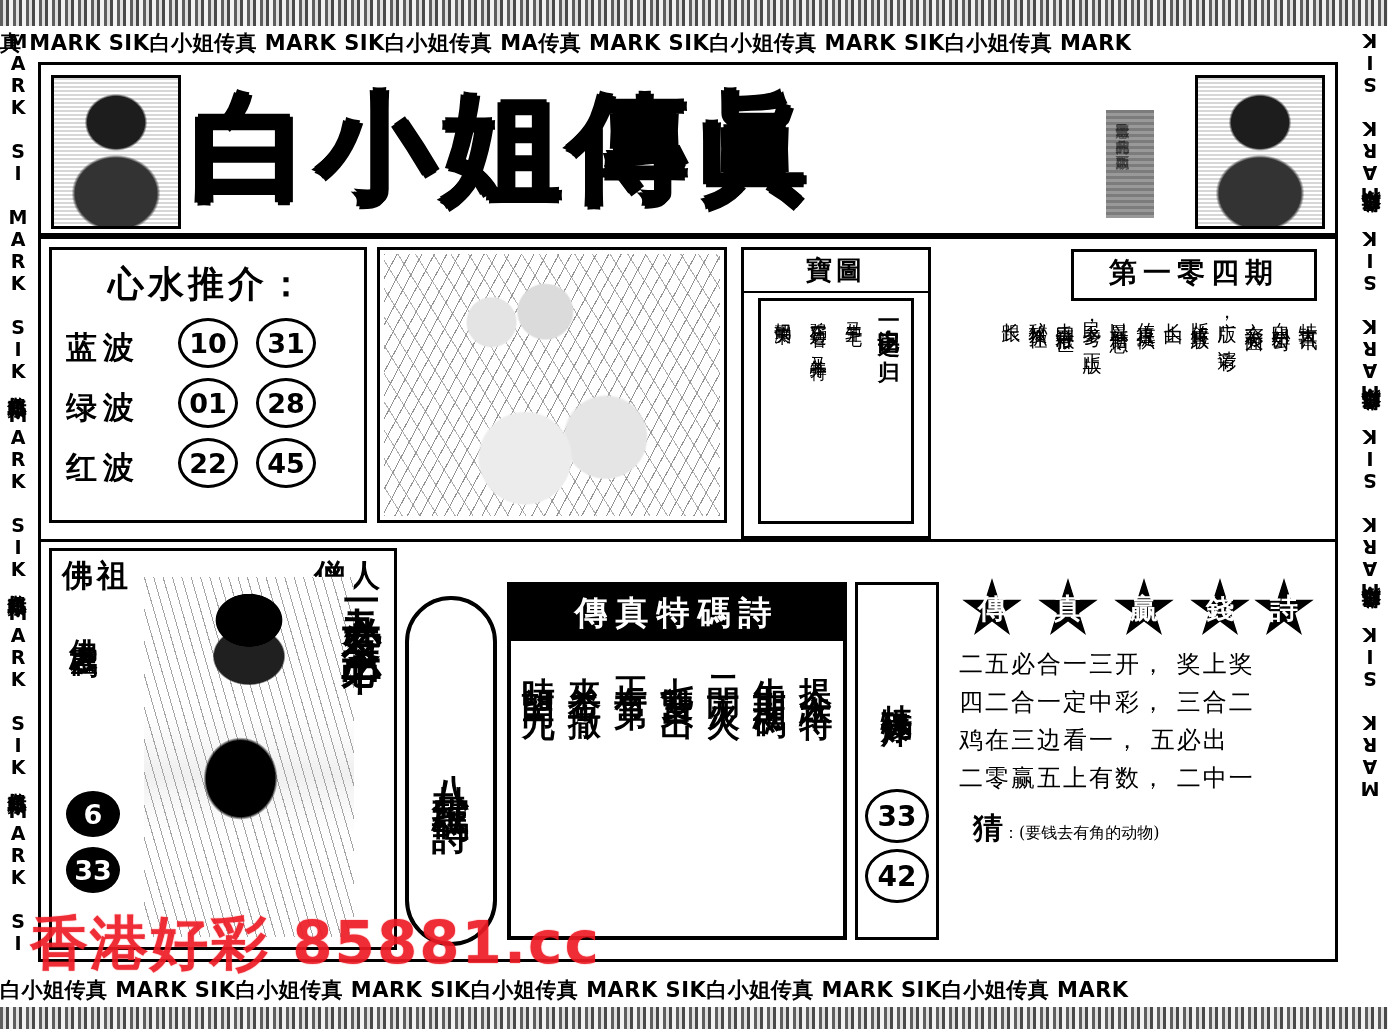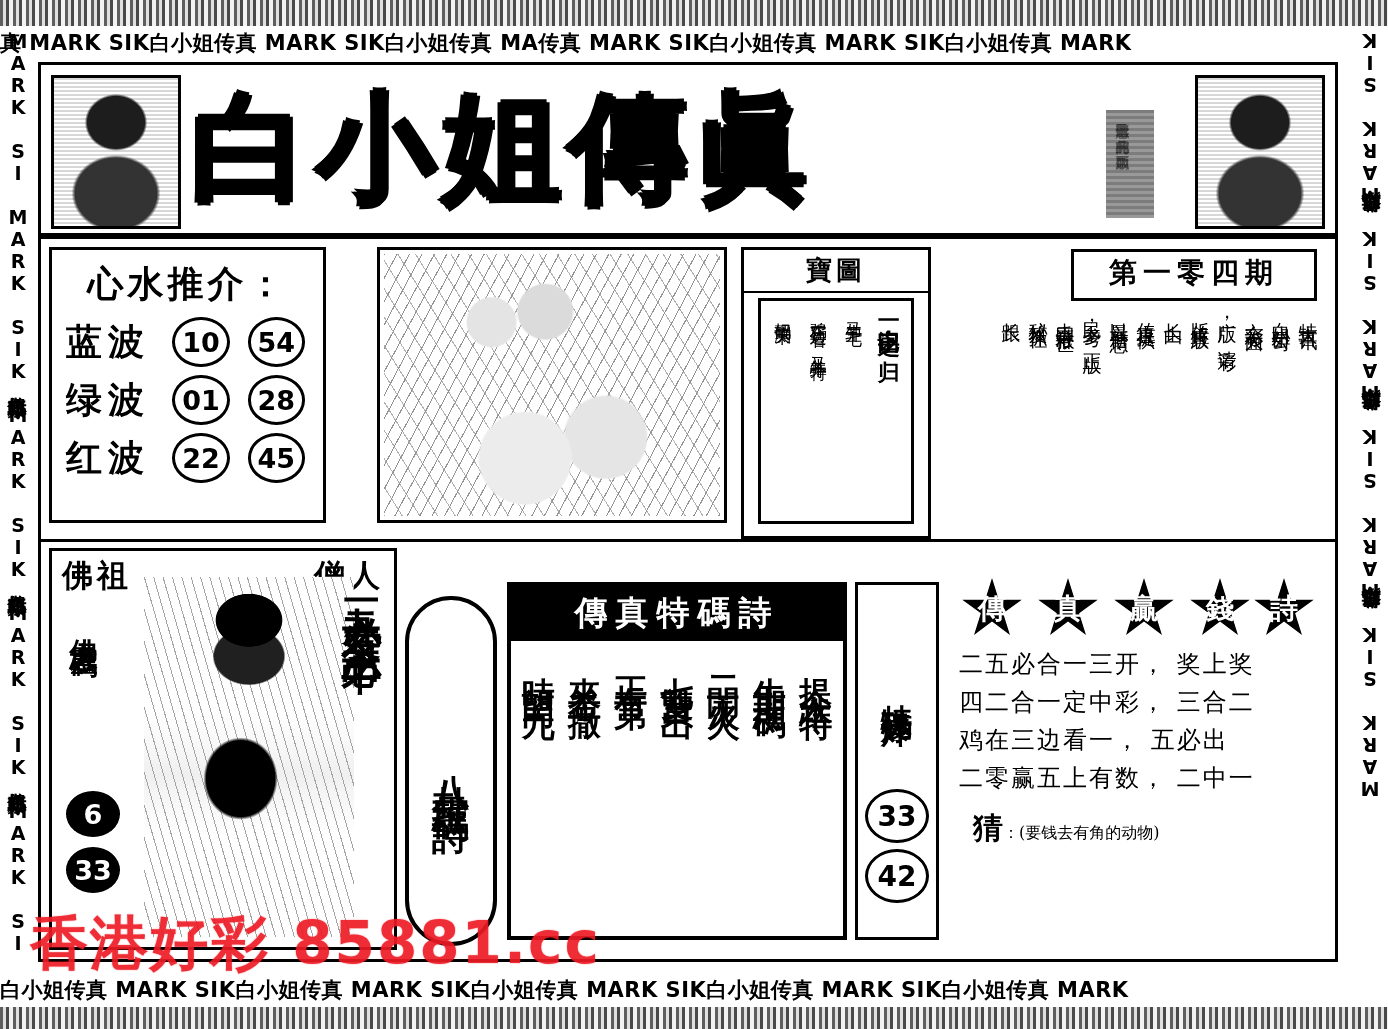--- a/index.html
+++ b/index.html
@@ -47,25 +47,25 @@
   .stamp{position:absolute;left:940px;top:48px;width:150px;height:104px;
     font-size:14px;line-height:17px;color:#333;opacity:.8;
     writing-mode:vertical-rl;text-orientation:upright;}
   .stampbox{position:absolute;left:1065px;top:45px;width:48px;height:108px;
     background:repeating-linear-gradient(0deg,#444 0 3px,#111 3px 6px);opacity:.55;}
 
   
   .upper{position:relative;height:300px;border-bottom:3px solid #000;}
   .box{position:absolute;border:3px solid #000;box-sizing:border-box;background:#fff;}
 
-  .recommend{left:8px;top:8px;width:277px;height:276px;}
+  .recommend{left:8px;top:8px;width:318px;height:276px;}
   .rec-title{font-family:"DejaVu Serif",serif;font-weight:bold;font-size:36px;text-align:center;
     margin-top:10px;letter-spacing:4px;}
   .rec-row{display:flex;align-items:center;margin:8px 0 0 14px;}
-  .rec-label{font-family:Liberation Serif, serif;font-weight:bold;font-size:36px;letter-spacing:6px;width:112px;}
+  .rec-label{font-family:Liberation Serif, serif;font-weight:bold;font-size:31px;letter-spacing:6px;width:112px;margin-top:10px;}
   .ball{width:54px;height:44px;border:3px solid #000;border-radius:50%;
     font-family:"DejaVu Sans",sans-serif;font-weight:bold;font-size:27px;
     display:flex;align-items:center;justify-content:center;margin-right:18px;}
 
   .flowerbox{left:336px;top:8px;width:350px;height:276px;}
   .flower{position:absolute;inset:4px;
     background:
       radial-gradient(circle at 32% 26%, #cfcfcf 0 8%, rgba(255,255,255,0) 9%),
       radial-gradient(circle at 48% 22%, #c8c8c8 0 10%, rgba(255,255,255,0) 11%),
       radial-gradient(circle at 42% 78%, #d6d6d6 0 16%, rgba(255,255,255,0) 17%),
@@ -173,21 +173,21 @@
     </div>
 
     <div class="upper">
 
       <div class="box recommend">
         <div class="rec-title">心水推介：</div>
 
         <div class="rec-row">
           <div class="rec-label">蓝波</div>
           <div class="ball">10</div>
-          <div class="ball">54</div>
+          <div class="ball">31</div>
         </div>
         <div class="rec-row">
           <div class="rec-label">绿波</div>
           <div class="ball">01</div>
           <div class="ball">28</div>
         </div>
         <div class="rec-row">
           <div class="rec-label">红波</div>
           <div class="ball">22</div>
           <div class="ball">45</div>

